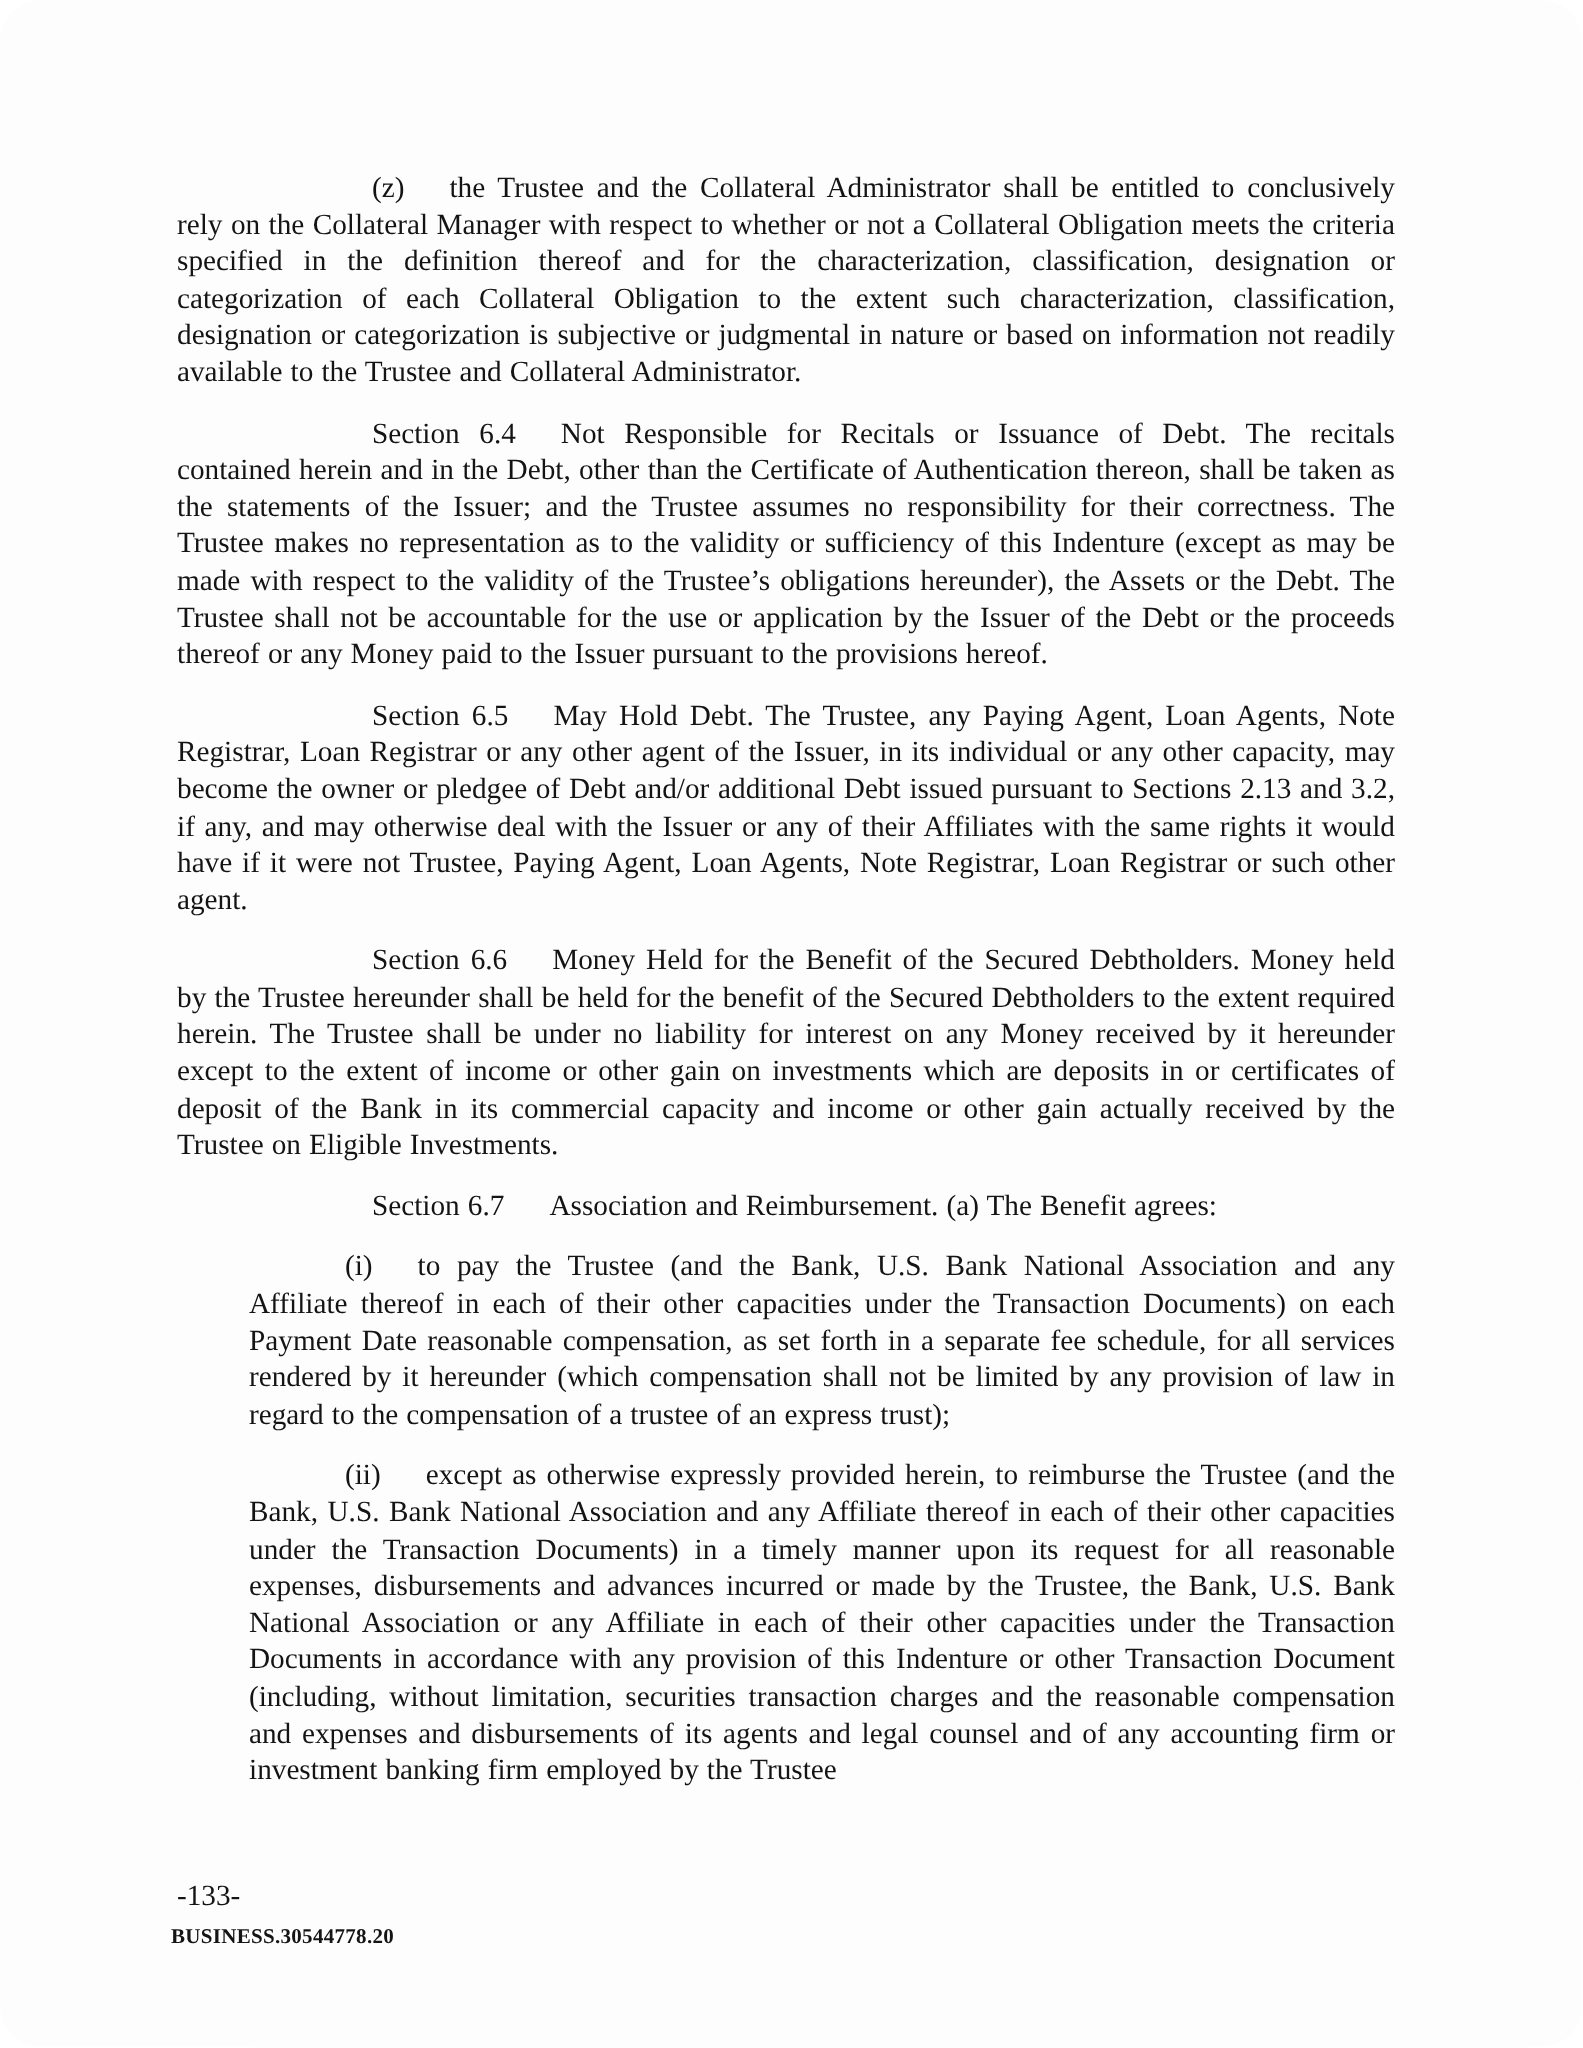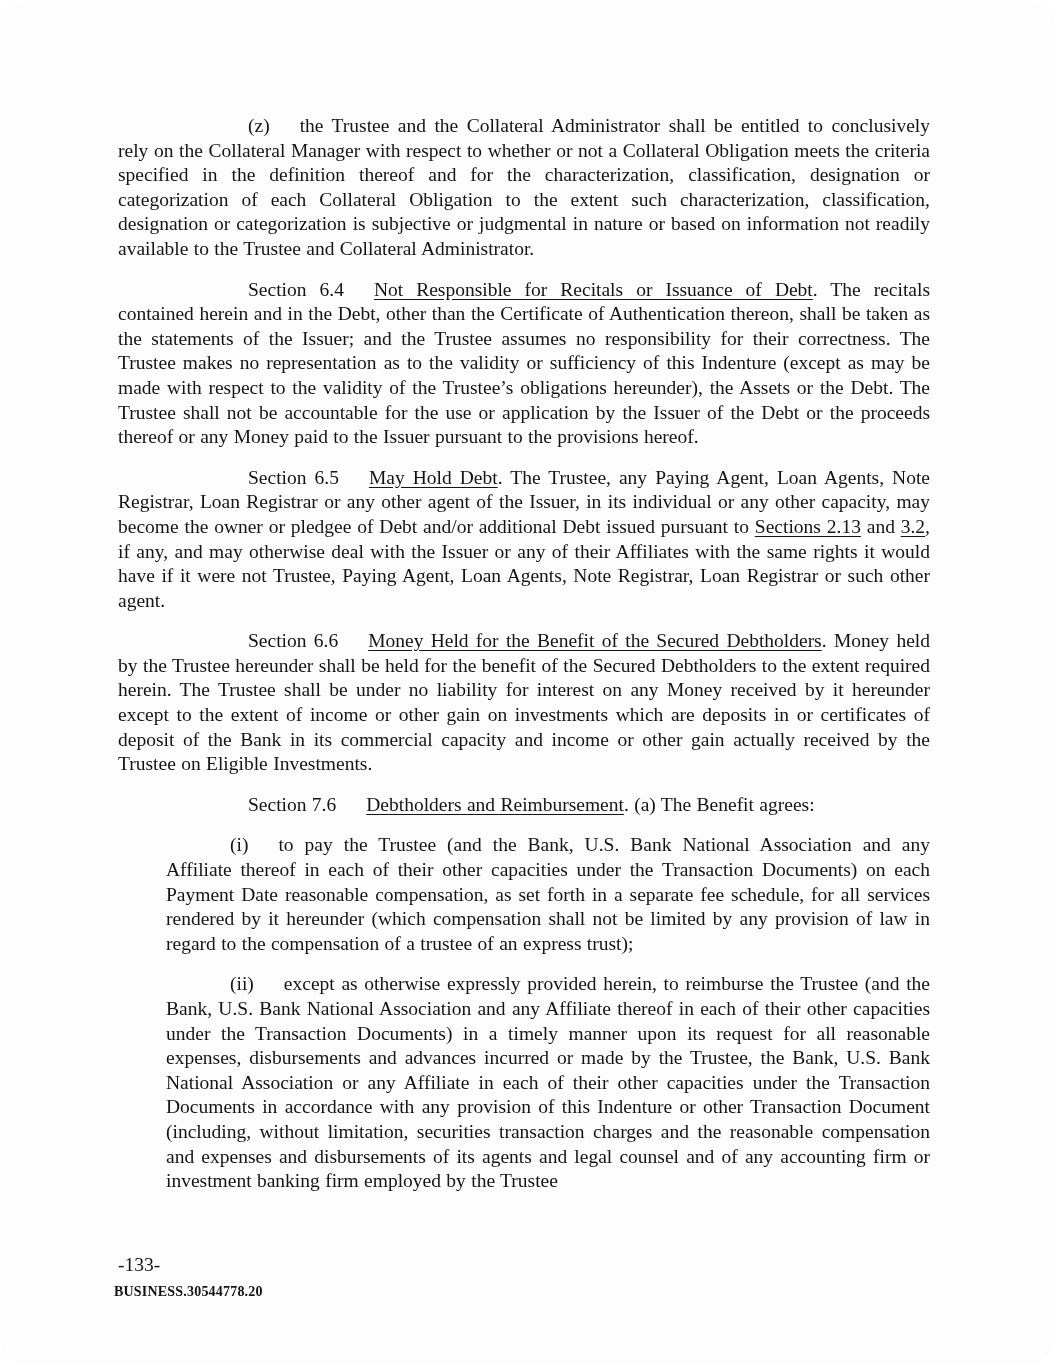--- a/index.html
+++ b/index.html
@@ -33,21 +33,20 @@
   }
   p.sub {
     margin-left: 48px;
     text-indent: 64px;
   }
   .tab {
     display: inline-block;
     width: 30px;
   }
   .u {
-    text-decoration: underline;
     text-underline-offset: 3px;
   }
   .page-number {
     position: absolute;
     left: 118px;
     top: 1253px;
     width: 812px;
     font-size: 19.5px;
     line-height: 24px;
   }
@@ -68,21 +67,21 @@
   <div class="doc-body">
 
     <p class="para"><span>(z)</span><span class="tab"></span><span>the Trustee and the Collateral Administrator shall be entitled to conclusively rely on the Collateral Manager with respect to whether or not a Collateral Obligation meets the criteria specified in the definition thereof and for the characterization, classification, designation or categorization of each Collateral Obligation to the extent such characterization, classification, designation or categorization is subjective or judgmental in nature or based on information not readily available to the Trustee and Collateral Administrator.</span></p>
 
     <p class="para"><span>Section 6.4</span><span class="tab"></span><span class="u">Not Responsible for Recitals or Issuance of Debt</span><span>.  The recitals contained herein and in the Debt, other than the Certificate of Authentication thereon, shall be taken as the statements of the Issuer; and the Trustee assumes no responsibility for their correctness.  The Trustee makes no representation as to the validity or sufficiency of this Indenture (except as may be made with respect to the validity of the Trustee’s obligations hereunder), the Assets or the Debt.  The Trustee shall not be accountable for the use or application by the Issuer of the Debt or the proceeds thereof or any Money paid to the Issuer pursuant to the provisions hereof.</span></p>
 
     <p class="para"><span>Section 6.5</span><span class="tab"></span><span class="u">May Hold Debt</span><span>.  The Trustee, any Paying Agent, Loan Agents, Note Registrar, Loan Registrar or any other agent of the Issuer, in its individual or any other capacity, may become the owner or pledgee of Debt and/or additional Debt issued pursuant to </span><span class="u">Sections 2.13</span><span> and </span><span class="u">3.2</span><span>, if any, and may otherwise deal with the Issuer or any of their Affiliates with the same rights it would have if it were not Trustee, Paying Agent, Loan Agents, Note Registrar, Loan Registrar or such other agent.</span></p>
 
     <p class="para"><span>Section 6.6</span><span class="tab"></span><span class="u">Money Held for the Benefit of the Secured Debtholders</span><span>.  Money held by the Trustee hereunder shall be held for the benefit of the Secured Debtholders to the extent required herein.  The Trustee shall be under no liability for interest on any Money received by it hereunder except to the extent of income or other gain on investments which are deposits in or certificates of deposit of the Bank in its commercial capacity and income or other gain actually received by the Trustee on Eligible Investments.</span></p>
 
-    <p class="para"><span>Section 7.6</span><span class="tab"></span><span class="u">Debtholders and Reimbursement</span><span>.  (a) The Benefit agrees:</span></p>
+    <p class="para"><span>Section 6.7</span><span class="tab"></span><span class="u">Association and Reimbursement</span><span>.  (a) The Benefit agrees:</span></p>
 
     <p class="para sub"><span>(i)</span><span class="tab"></span><span>to pay the Trustee (and the Bank, U.S. Bank National Association and any Affiliate thereof in each of their other capacities under the Transaction Documents) on each Payment Date reasonable compensation, as set forth in a separate fee schedule, for all services rendered by it hereunder (which compensation shall not be limited by any provision of law in regard to the compensation of a trustee of an express trust);</span></p>
 
     <p class="para sub"><span>(ii)</span><span class="tab"></span><span>except as otherwise expressly provided herein, to reimburse the Trustee (and the Bank, U.S. Bank National Association and any Affiliate thereof in each of their other capacities under the Transaction Documents) in a timely manner upon its request for all reasonable expenses, disbursements and advances incurred or made by the Trustee, the Bank, U.S. Bank National Association or any Affiliate in each of their other capacities under the Transaction Documents in accordance with any provision of this Indenture or other Transaction Document (including, without limitation, securities transaction charges and the reasonable compensation and expenses and disbursements of its agents and legal counsel and of any accounting firm or investment banking firm employed by the Trustee</span></p>
 
   </div>
 
   <div class="page-number">-133-</div>
   <div class="doc-ref">BUSINESS.30544778.20</div>
 </div>

